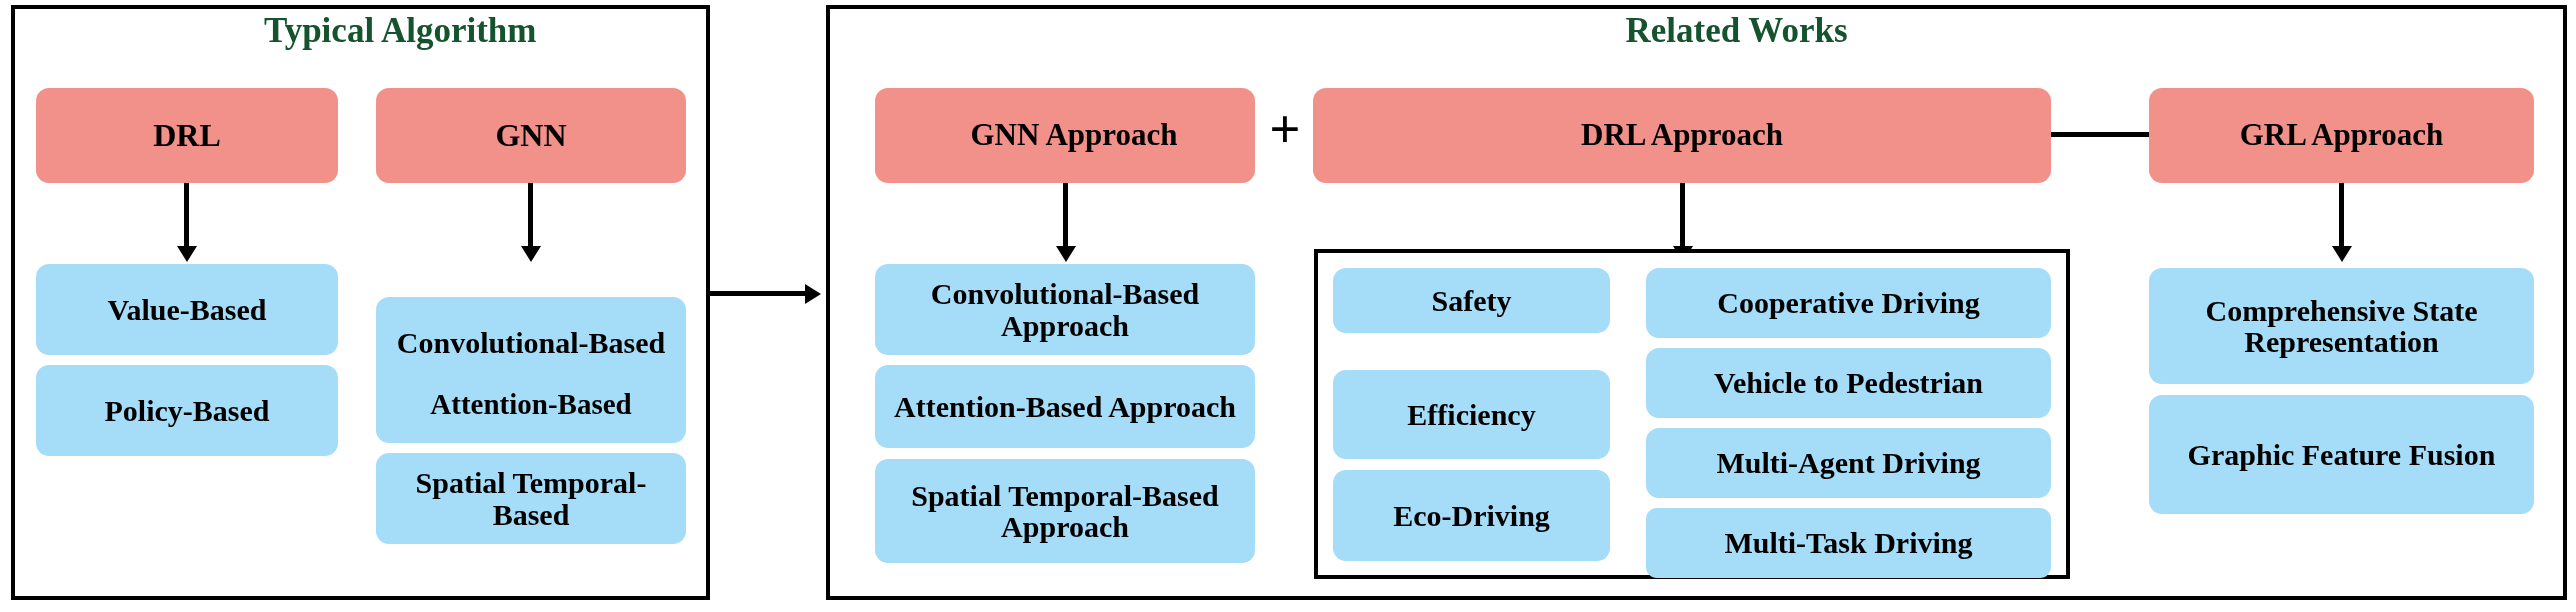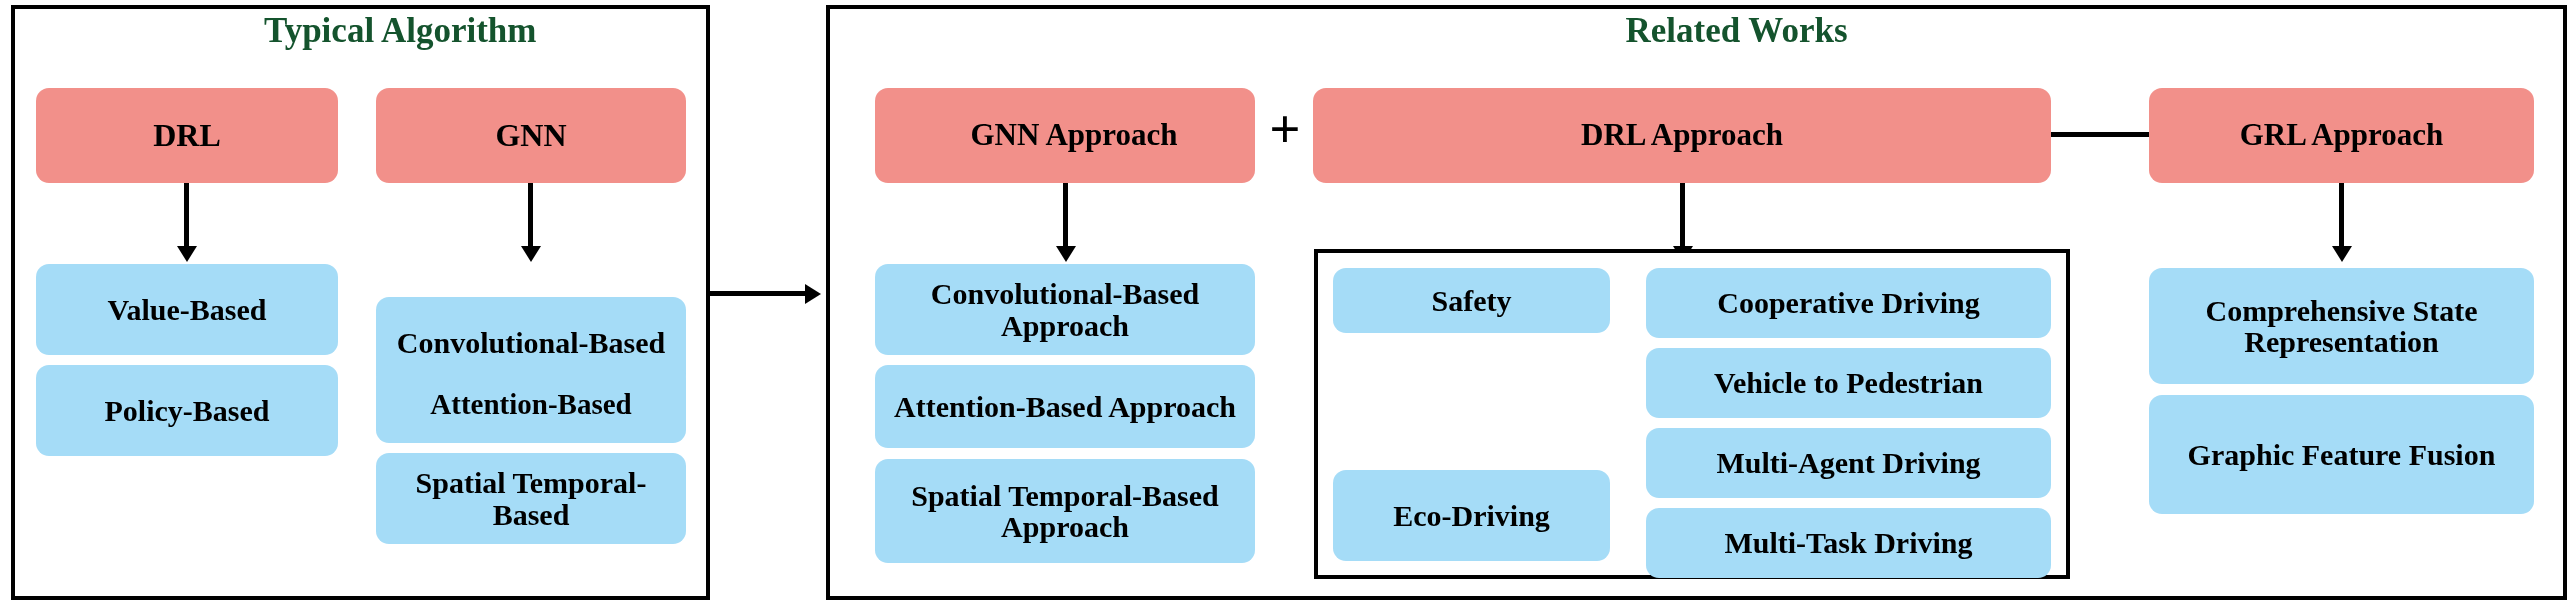--- a/index.html
+++ b/index.html
@@ -167,34 +167,37 @@
   <div class="node pink" style="left:1313px; top:88px; width:738px; height:95px; font-size:31px;">
     <span>DRL Approach</span>
   </div>
   <div class="arrow-v" style="left:1680px; top:183px; height:63px;"></div>
 
   <div class="inner-panel" style="left:1314px; top:249px; width:756px; height:330px;"></div>
 
   <div class="node blue" style="left:1333px; top:268px; width:277px; height:65px; font-size:30px;">
     <span>Safety</span>
   </div>
+  <div class="node blue" style="left:1333px; top:370px; width:277px; height:89px; font-size:30px;">
+    <span>Efficiency</span>
+  </div>
   <div class="node blue" style="left:1646px; top:268px; width:405px; height:70px; font-size:30px;">
     <span>Cooperative Driving</span>
   </div>
 
   <div class="node blue" style="left:1333px; top:470px; width:277px; height:91px; font-size:30px;">
     <span>Eco-Driving</span>
   </div>
   <div class="node blue" style="left:1646px; top:348px; width:405px; height:70px; font-size:30px;">
     <span>Vehicle to Pedestrian</span>
   </div>
   <div class="node blue" style="left:1646px; top:428px; width:405px; height:70px; font-size:30px;">
     <span>Multi-Agent Driving</span>
   </div>
-  <div class="node blue" style="left:1646px; top:508px; width:405px; height:70px; font-size:30px;">
+  <div class="node blue" style="left:1646px; top:508px; width:405px; height:70px; font-size:30px;border-radius:11px;">
     <span>Multi-Task Driving</span>
   </div>
 
   <div class="arrow-h" style="left:2051px; top:132px; width:100px;"></div>
 
   <div class="node pink" style="left:2149px; top:88px; width:385px; height:95px; font-size:31px;">
     <span>GRL Approach</span>
   </div>
   <div class="arrow-v" style="left:2339px; top:183px; height:63px;"></div>
 

